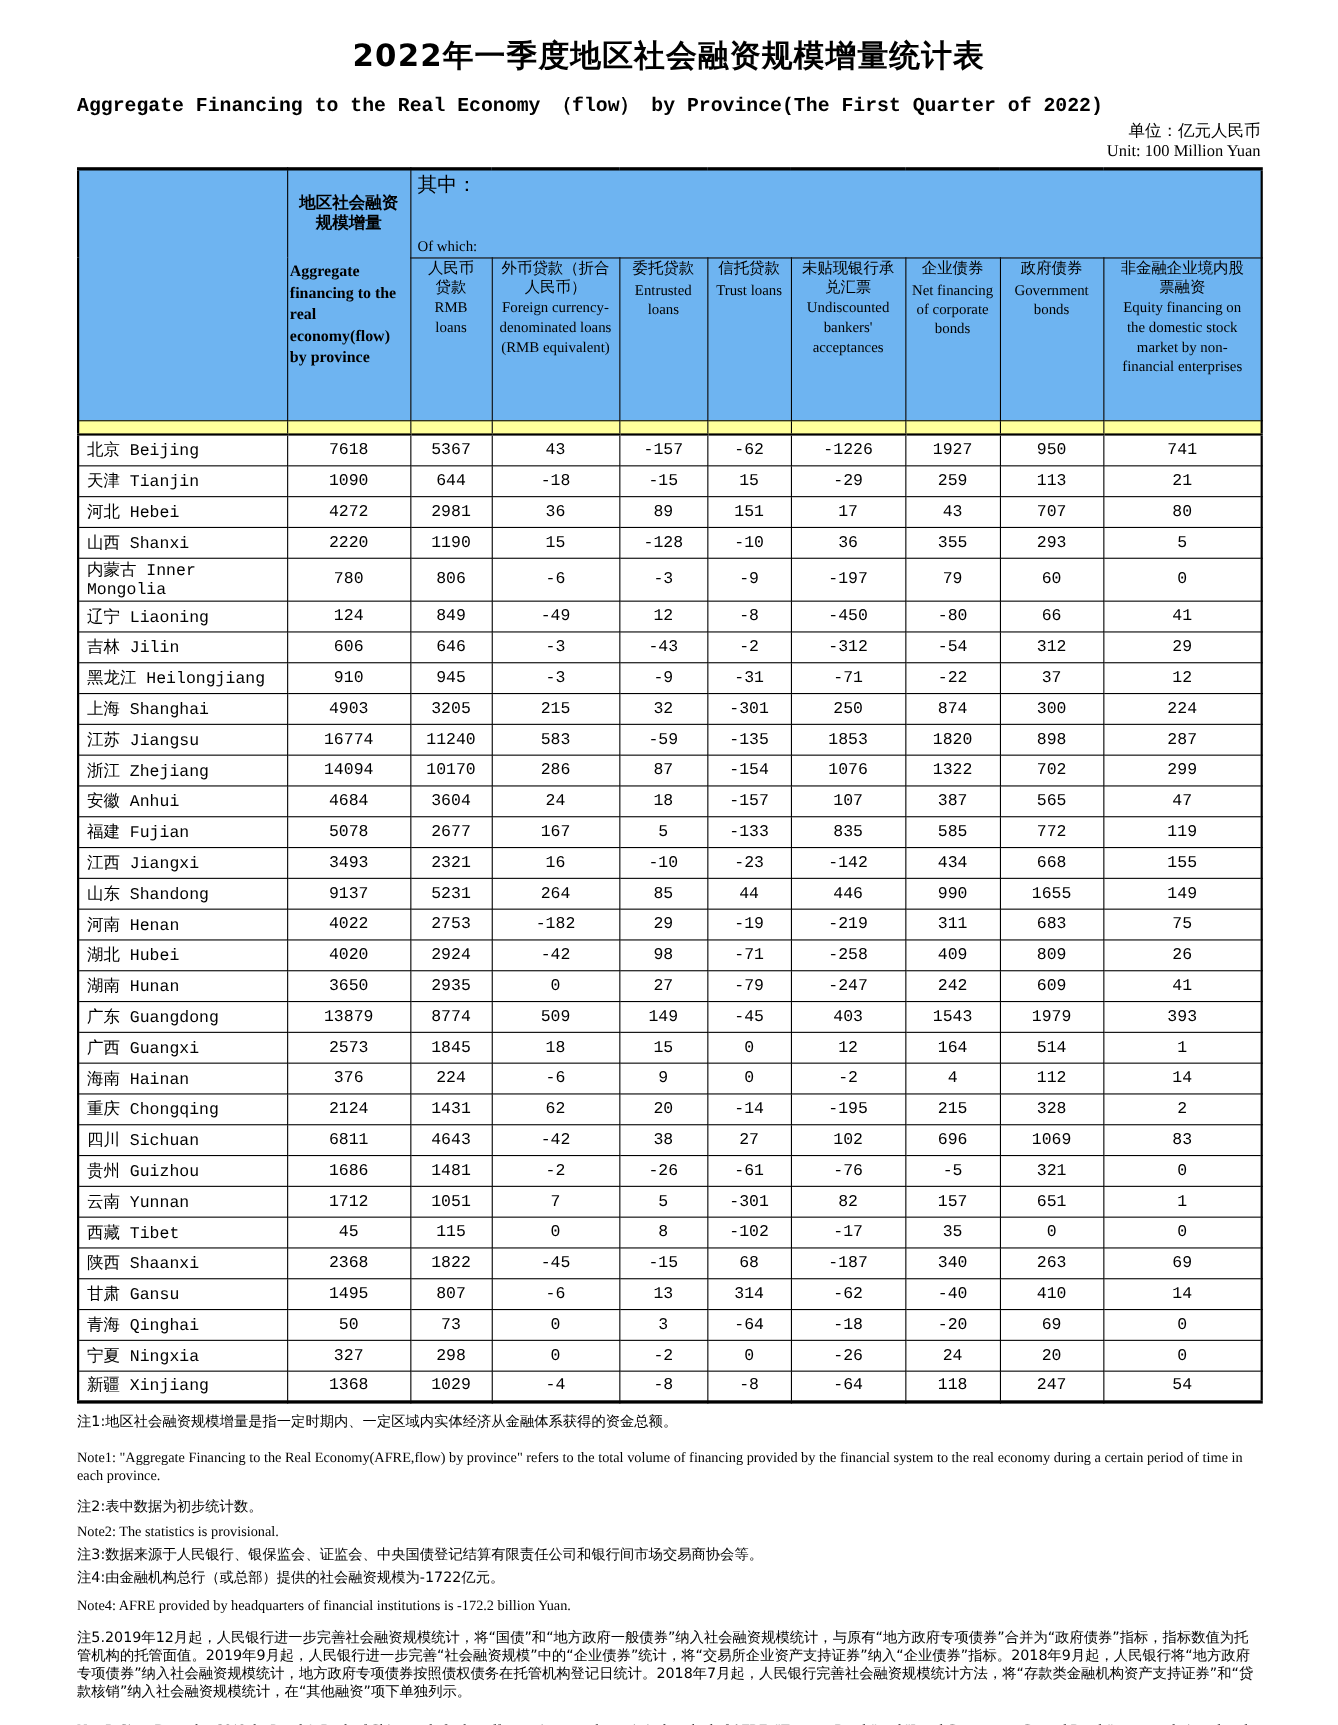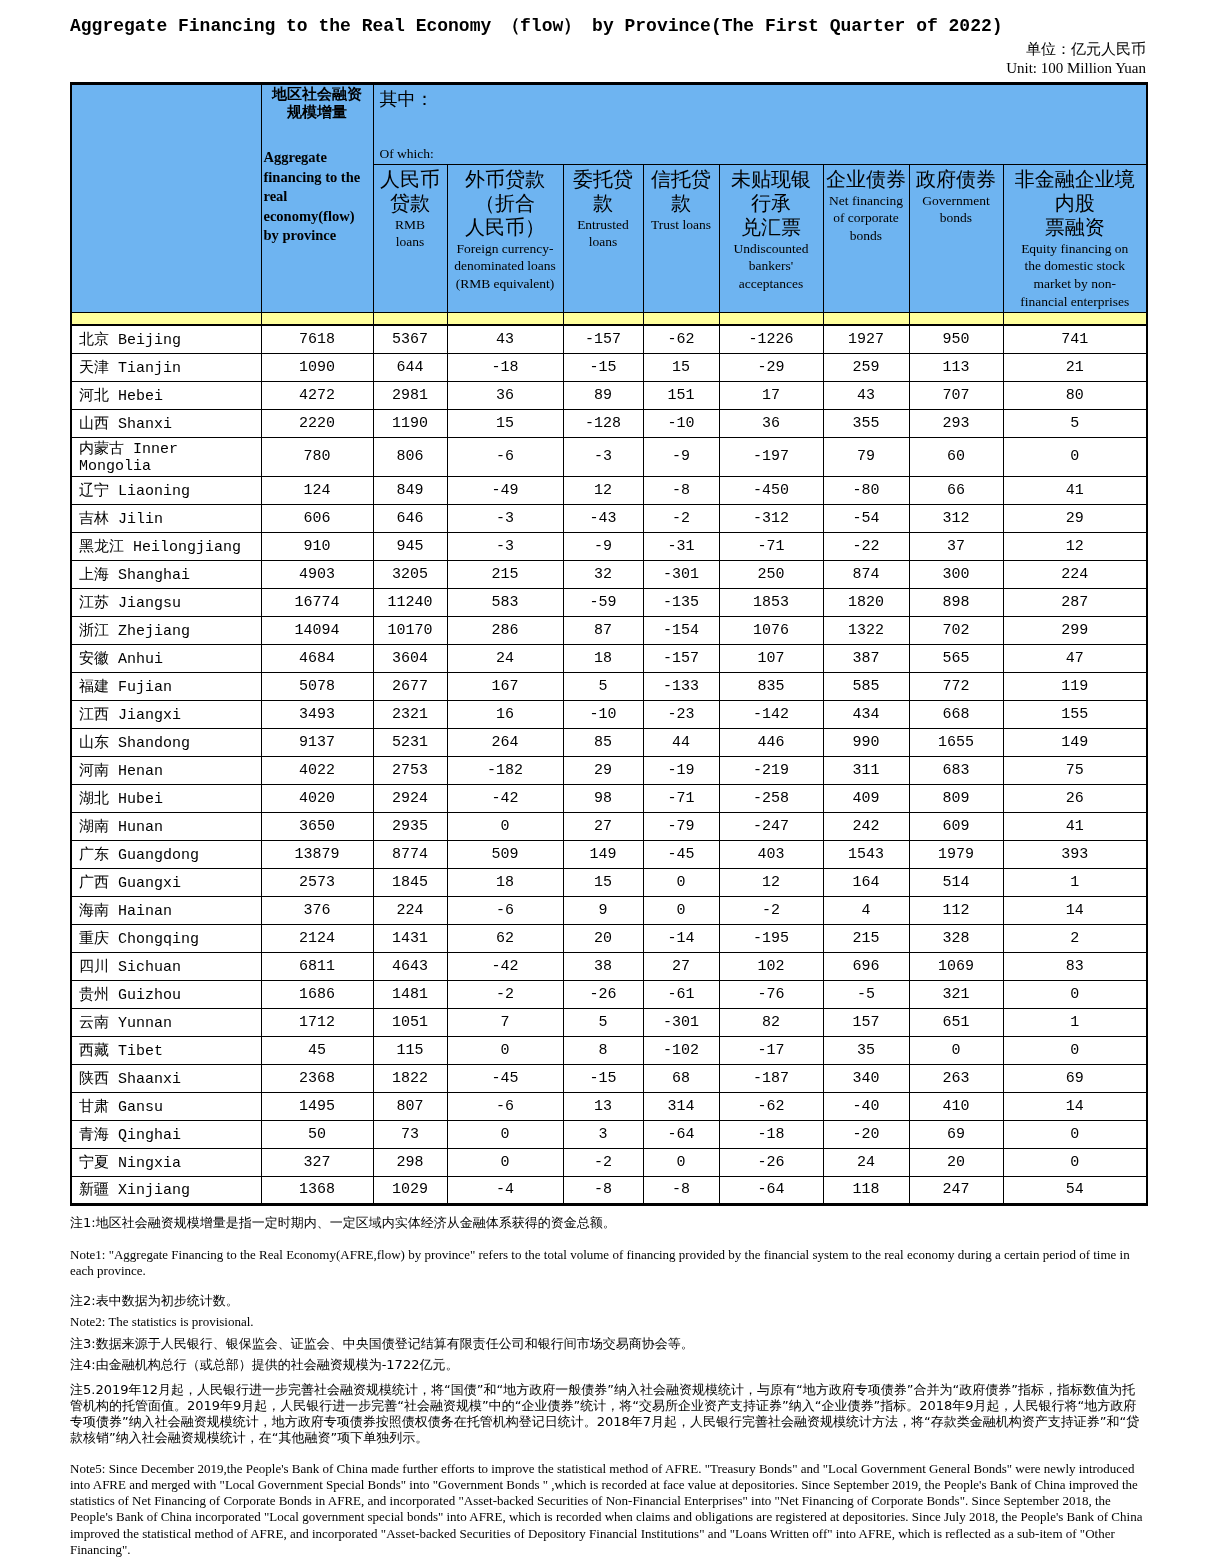--- a/index.html
+++ b/index.html
@@ -19,31 +19,31 @@
   .unit{margin-top:3px;text-align:right;line-height:1.25;}
   .unit-zh{font-family:"DejaVu Sans",sans-serif;font-size:15px;}
   .unit-en{font-family:"Liberation Serif",serif;font-size:15px;}
 
   table.afre-table{width:1076px;border-collapse:collapse;table-layout:fixed;margin-top:4px;
                    border:2px solid var(--ink);border-top:3px solid var(--ink);border-bottom:3px solid var(--ink);}
   .afre-table th,.afre-table td{border:1px solid var(--ink);padding:1px 2px;vertical-align:middle;}
   .afre-table thead th{background:var(--header-blue);font-weight:normal;}
 
   th.prov-h{width:190px;}
-  th.afre-h{width:112px;vertical-align:top;padding-top:0;}
+  th.afre-h{width:112px;vertical-align:top;padding-top:20px;}
   .afre-zh{font-family:"DejaVu Sans",sans-serif;font-weight:bold;font-size:15px;line-height:1.25;
            white-space:pre-line;text-align:center;}
   .afre-en{font-family:"Liberation Serif",serif;font-weight:bold;font-size:14.5px;line-height:1.35;
            white-space:pre-line;text-align:left;margin-top:26px;}
   th.ofwhich{height:42px;vertical-align:top;text-align:left;padding-left:6px;padding-top:3px;}
   .ow-zh{font-family:"DejaVu Sans",sans-serif;font-size:18px;line-height:1.25;}
   .ow-en{font-family:"Liberation Serif",serif;font-size:13.5px;line-height:1.25;margin-top:36px;}
 
   tr.sub-row th{height:148px;vertical-align:top;padding-top:2px;text-align:center;}
-  .h-zh{font-family:Liberation Serif, serif;font-size:20px;line-height:1.2;white-space:pre-line;}
+  .h-zh{font-family:Liberation Serif, serif;font-size:14px;line-height:1.2;white-space:pre-line;}
   .h-en{font-family:"Liberation Serif",serif;font-size:13.5px;line-height:1.3;white-space:pre-line;margin-top:1px;}
 
   tr.yellow-row td{background:var(--band-yellow);height:13px;padding:0;border-bottom:2px solid var(--ink);}
 
   tbody td{height:28px;font-size:15px;}
   td.prov{text-align:left;padding-left:7px;font-family:"Liberation Mono","DejaVu Sans",monospace;}
   td.num{text-align:center;font-family:"Liberation Mono",monospace;}
 
   .notes{width:1076px;}
   .notes p{margin:0;line-height:1.25;}
@@ -57,20 +57,21 @@
   .notes p:nth-child(6){margin-top:5px;}
   .notes p:nth-child(7){margin-top:8px;}
   .notes p:nth-child(8){margin-top:14px;}
   .notes p:nth-child(9){margin-top:16px;line-height:1.35;}
   .notes p:nth-child(10){margin-top:18px;line-height:1.5;}
 </style>
 </head>
 <body>
 
 <div class="page">
+  <h1 class="title-zh">2022年一季度地区社会融资规模增量统计表</h1>
   <div class="title-en">Aggregate Financing to the Real Economy （flow） by Province(The First Quarter of 2022)</div>
   <div class="unit">
     <div class="unit-zh">单位：亿元人民币</div>
     <div class="unit-en">Unit: 100 Million Yuan</div>
   </div>
 
   <table class="afre-table">
     <colgroup>
       <col style="width:190px">
         <col style="width:112px">
@@ -539,16 +540,17 @@
       </tbody>
   </table>
 
   <div class="notes" id="notes">
       <p class="note zh">注1:地区社会融资规模增量是指一定时期内、一定区域内实体经济从金融体系获得的资金总额。</p>
       <p class="note en">Note1: "Aggregate Financing to the Real Economy(AFRE,flow) by province" refers to the total volume of financing provided by the financial system to the real economy during a certain period of time in each province.</p>
       <p class="note zh">注2:表中数据为初步统计数。</p>
       <p class="note en">Note2: The statistics is provisional.</p>
       <p class="note zh">注3:数据来源于人民银行、银保监会、证监会、中央国债登记结算有限责任公司和银行间市场交易商协会等。</p>
       <p class="note zh">注4:由金融机构总行（或总部）提供的社会融资规模为-1722亿元。</p>
+      <p class="note en">Note4: AFRE provided by headquarters of financial institutions is -172.2 billion Yuan.</p>
       <p class="note zh">注5.2019年12月起，人民银行进一步完善社会融资规模统计，将“国债”和“地方政府一般债券”纳入社会融资规模统计，与原有“地方政府专项债券”合并为“政府债券”指标，指标数值为托管机构的托管面值。2019年9月起，人民银行进一步完善“社会融资规模”中的“企业债券”统计，将“交易所企业资产支持证券”纳入“企业债券”指标。2018年9月起，人民银行将“地方政府专项债券”纳入社会融资规模统计，地方政府专项债券按照债权债务在托管机构登记日统计。2018年7月起，人民银行完善社会融资规模统计方法，将“存款类金融机构资产支持证券”和“贷款核销”纳入社会融资规模统计，在“其他融资”项下单独列示。</p>
       <p class="note en">Note5:  Since December 2019,the People's Bank of China made further efforts to improve the statistical method of AFRE. "Treasury Bonds" and "Local Government General Bonds" were newly introduced into AFRE and merged with  "Local Government Special Bonds" into "Government Bonds " ,which is recorded at face value at depositories. Since September 2019, the People's Bank of China improved the statistics of Net Financing of Corporate Bonds in AFRE, and incorporated "Asset-backed Securities of Non-Financial Enterprises" into "Net Financing of Corporate Bonds".  Since September 2018, the People's Bank of China incorporated "Local government special bonds" into AFRE, which is recorded when claims and obligations are registered at depositories. Since July 2018, the People's Bank of China improved the statistical method of AFRE, and incorporated "Asset-backed Securities of Depository Financial Institutions" and "Loans Written off" into AFRE, which is reflected as a sub-item of "Other Financing".</p>
     </div>
 </div>
 
 </body></html>

